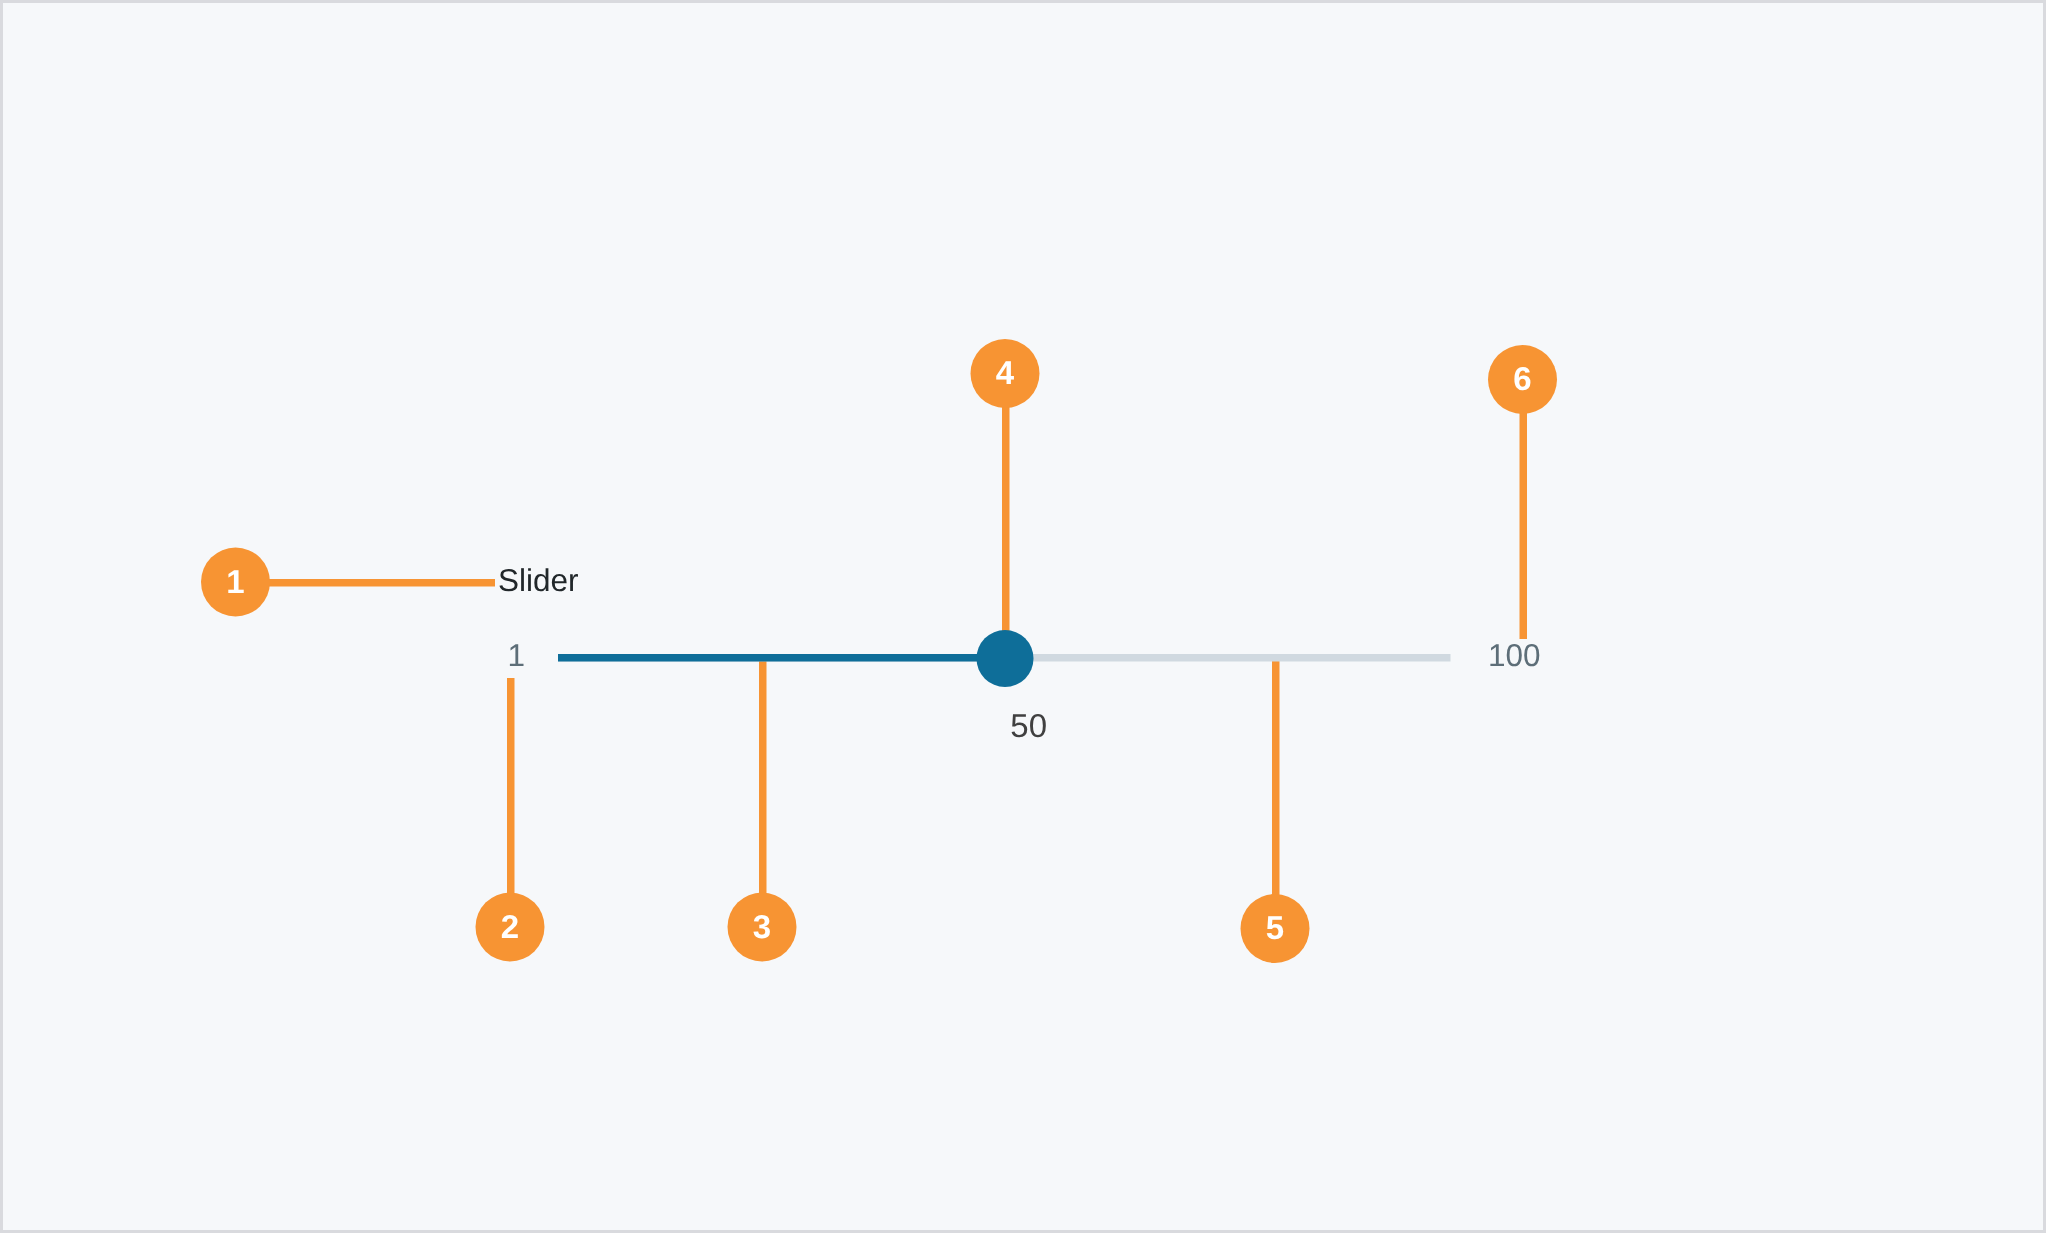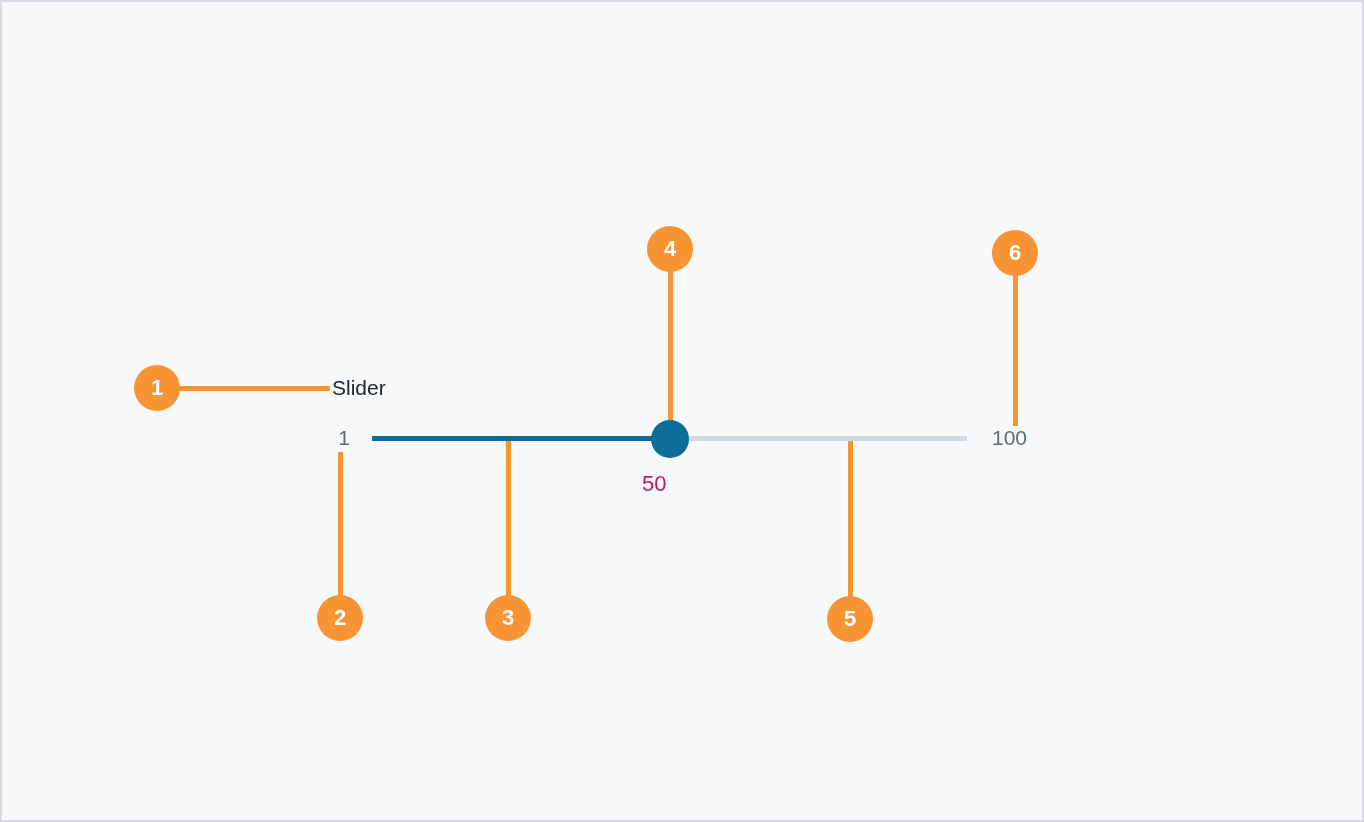--- a/index.html
+++ b/index.html
@@ -59,24 +59,24 @@
     width: 38px;
     height: 38px;
     border-radius: 50%;
     background: #0e6e99;
   }
   .value-label {
     position: absolute;
     left: 640px;
     top: 468px;
     width: 56px;
-    text-align: left;
+    text-align: right;
     font-size: 22px;
     line-height: 27px;
-    color: #be185d;
+    color: #404040;
   }
   
   .leader {
     position: absolute;
     background: #f79433;
   }
   .leader.h { height: 5px; }
   .leader.v { width: 5px; }
   .badge {
     position: absolute;

